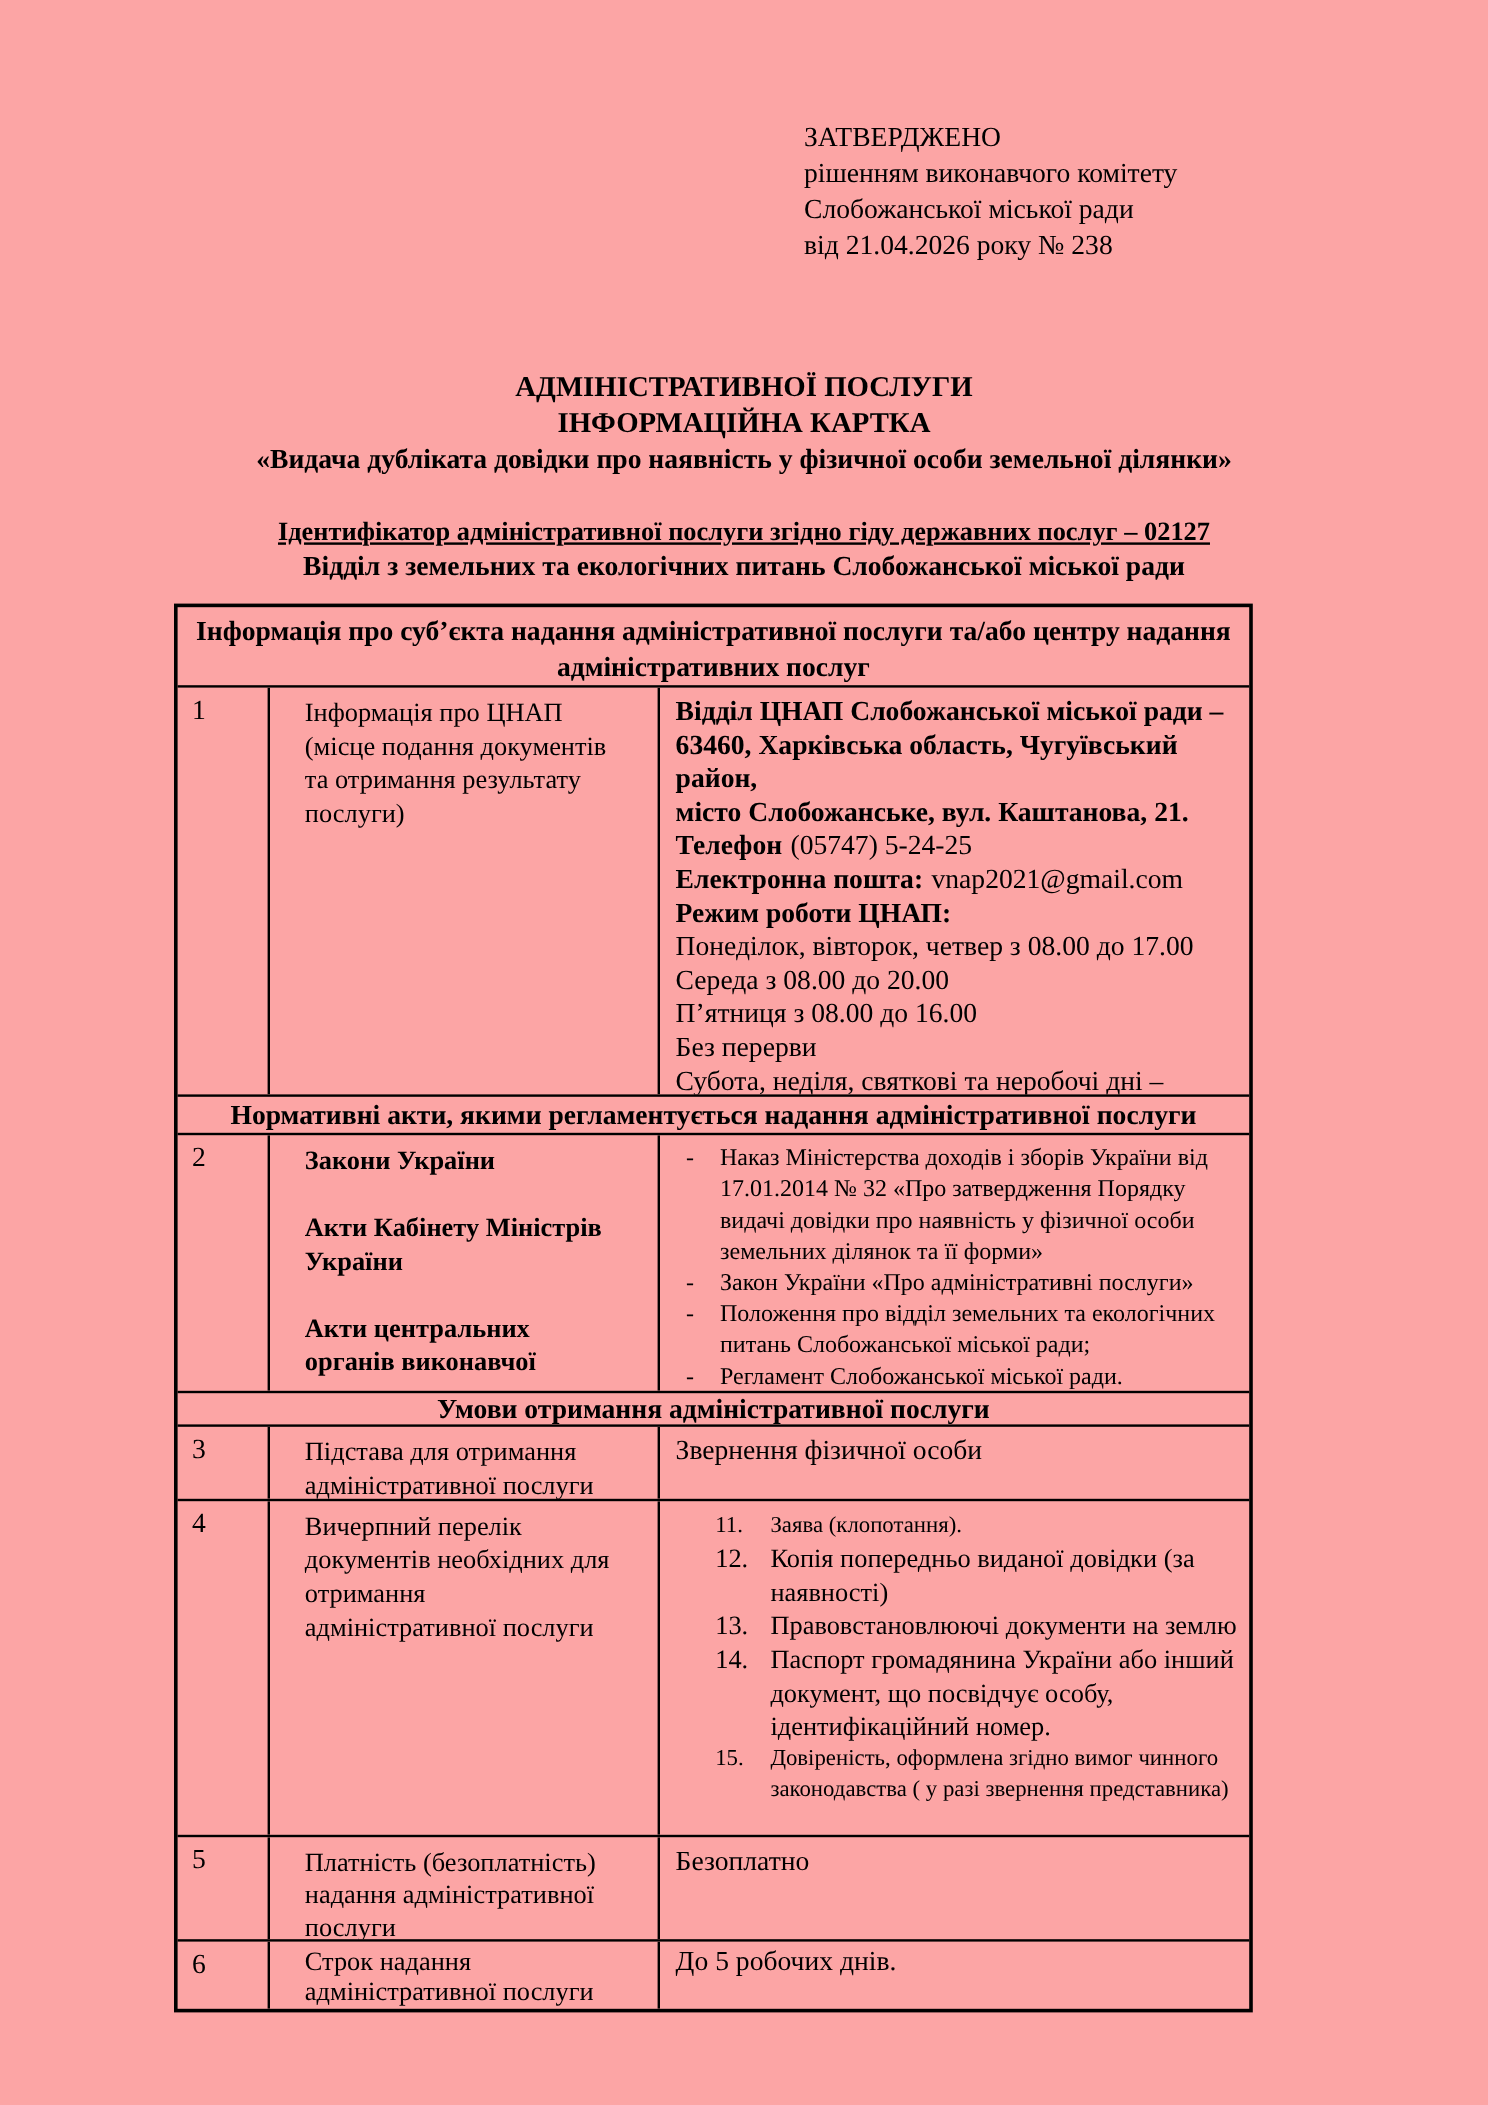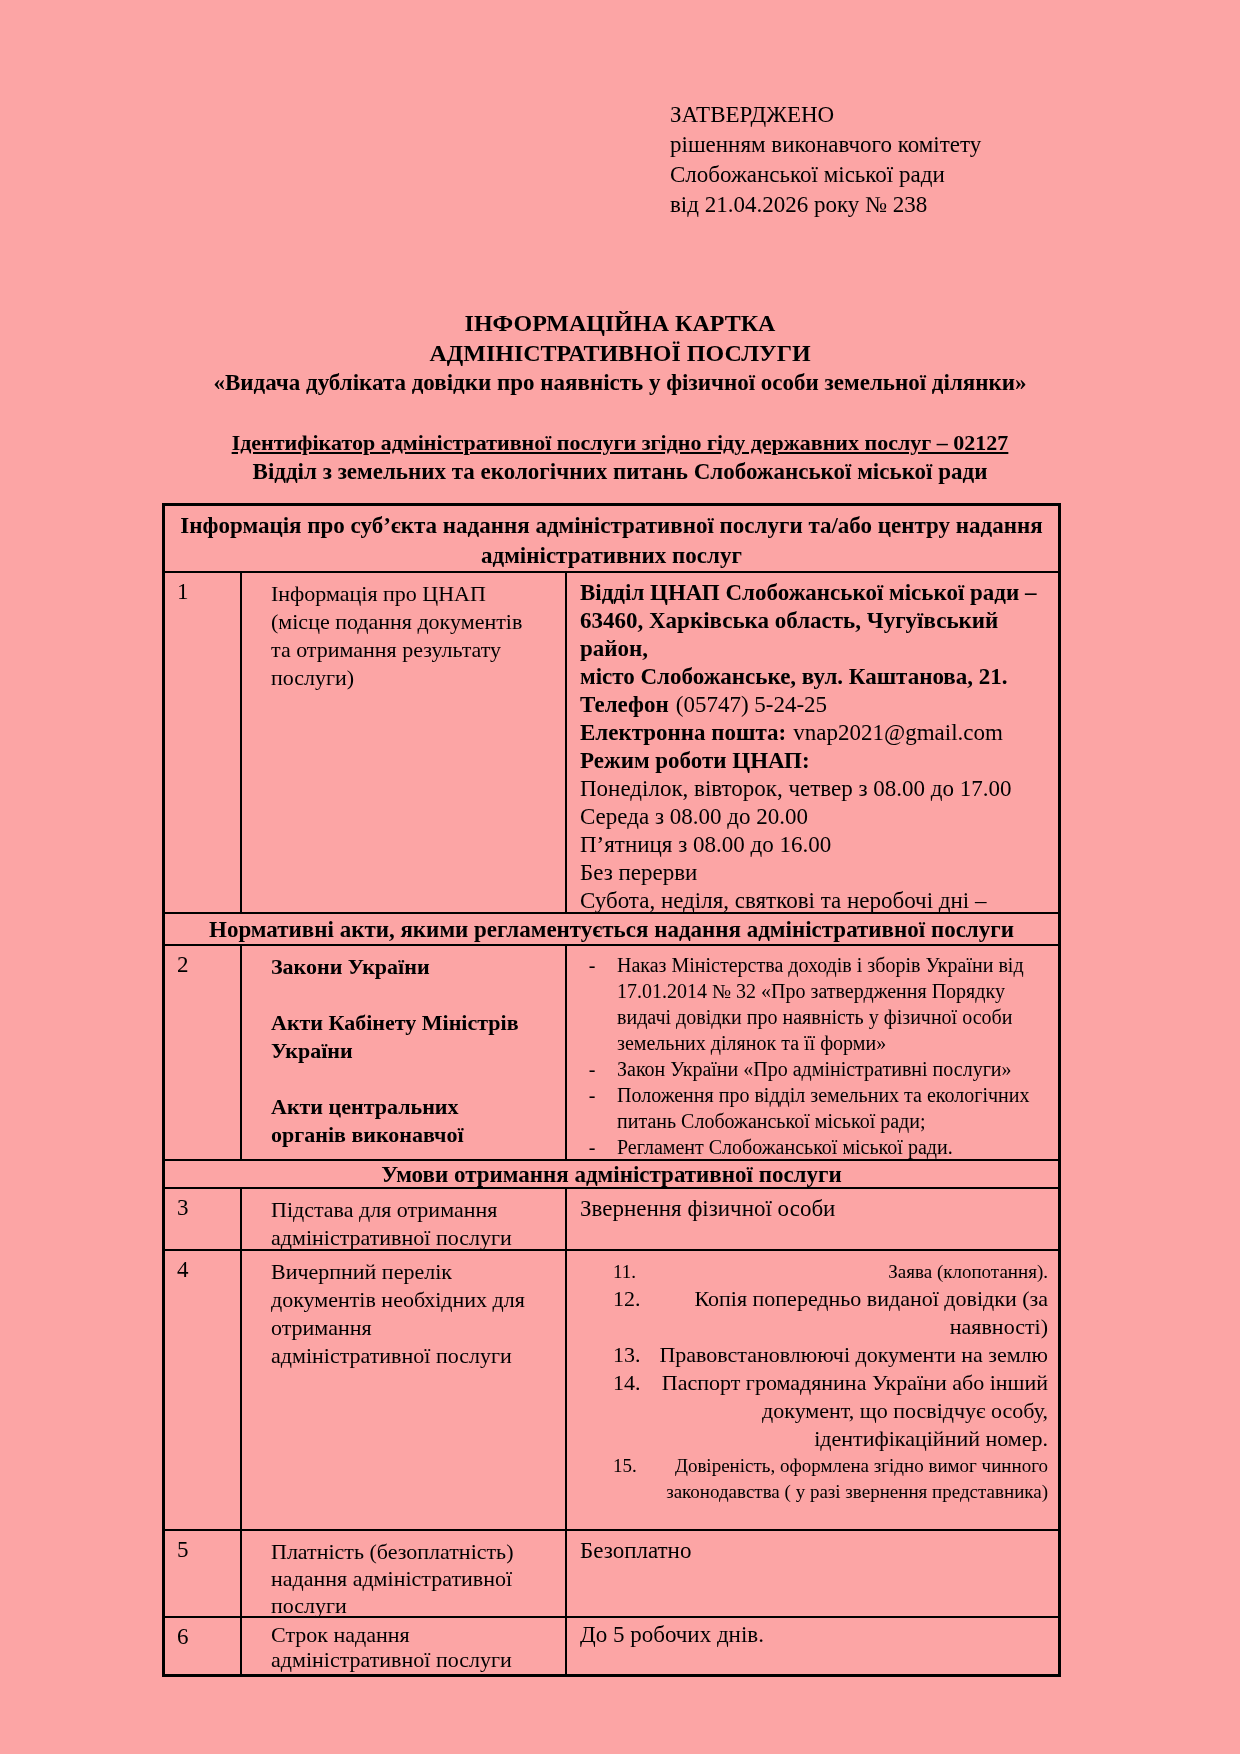--- a/index.html
+++ b/index.html
@@ -10,21 +10,21 @@
     margin:0 auto; overflow:hidden;
   }
   .approval { position:absolute; left:670px; top:100px; font-size:23px; line-height:30px; }
   .title-block { position:absolute; left:0; top:308px; width:1240px; text-align:center; }
   .title-line { font-size:24px; font-weight:bold; line-height:30px; }
   .service-name { font-size:23px; font-weight:bold; line-height:30px; }
   .id-block { position:absolute; left:0; top:428px; width:1240px; text-align:center; }
   .identifier { font-size:22px; font-weight:bold; text-decoration:underline; line-height:29px; }
   .department { font-size:23px; font-weight:bold; line-height:29px; }
 
-  .tbl { position:absolute; left:162px; top:503px; width:899px; border:3px solid #000; }
+  .tbl { position:absolute; left:145px; top:503px; width:899px; border:3px solid #000; }
   .trow { display:flex; border-bottom:2px solid #000; overflow:hidden; }
   .trow:last-child { border-bottom:none; }
   .sec-row { display:block; text-align:center; font-weight:bold; font-size:23px; overflow:hidden; }
   .c1 { width:77px; flex:none; border-right:2px solid #000; padding:6px 4px 0 12px; font-size:23px; }
   .c2 { width:325px; flex:none; border-right:2px solid #000; padding:7px 40px 0 29px; font-size:22px; line-height:28px; }
   .c3 { flex:1; padding:6px 14px 0 13px; font-size:23px; line-height:28px; }
 
   .h-main { height:67px; padding-top:5px; line-height:30px; }
   .r1 { height:341px; }
   .h-legal { height:32px; line-height:30px; padding-top:1px; }
@@ -39,39 +39,39 @@
 
   .bold { font-weight:bold; }
   .lbl-group { margin-bottom:28px; font-weight:bold; }
   .r2 .c3 { padding:6px 10px 0 0; font-size:20px; line-height:26px; }
   .act { display:flex; }
   .act-dash { width:50px; flex:none; text-align:center; }
   .act-text { flex:1; }
   .r4 .c3 { padding:8px 10px 0 46px; font-size:22px; line-height:28px; }
   .doc { display:flex; }
   .doc-num { width:46px; flex:none; }
-  .doc-text { flex:1;text-align:right; }
+  .doc-text { flex:1; }
   .doc.small { font-size:19px; line-height:26px; }
   .phone-val, .email-val { font-weight:normal; margin-left:7px;margin-top:45px; }
 </style>
 </head>
 <body>
 
 <div class="page">
 
   <div class="approval">
     <div>ЗАТВЕРДЖЕНО</div>
     <div>рішенням виконавчого комітету</div>
     <div>Слобожанської міської ради</div>
     <div>від 21.04.2026 року № 238</div>
   </div>
 
   <div class="title-block">
+    <div class="title-line">АДМІНІСТРАТИВНОЇ ПОСЛУГИ</div>
     <div class="title-line">ІНФОРМАЦІЙНА КАРТКА</div>
-    <div class="title-line">АДМІНІСТРАТИВНОЇ ПОСЛУГИ</div>
     <div class="service-name">«Видача дубліката довідки про наявність у фізичної особи земельної ділянки»</div>
   </div>
 
   <div class="id-block">
     <div class="identifier">Ідентифікатор адміністративної послуги згідно гіду державних послуг – 02127</div>
     <div class="department">Відділ з земельних та екологічних питань Слобожанської міської ради</div>
   </div>
 
   <div class="tbl">
 

